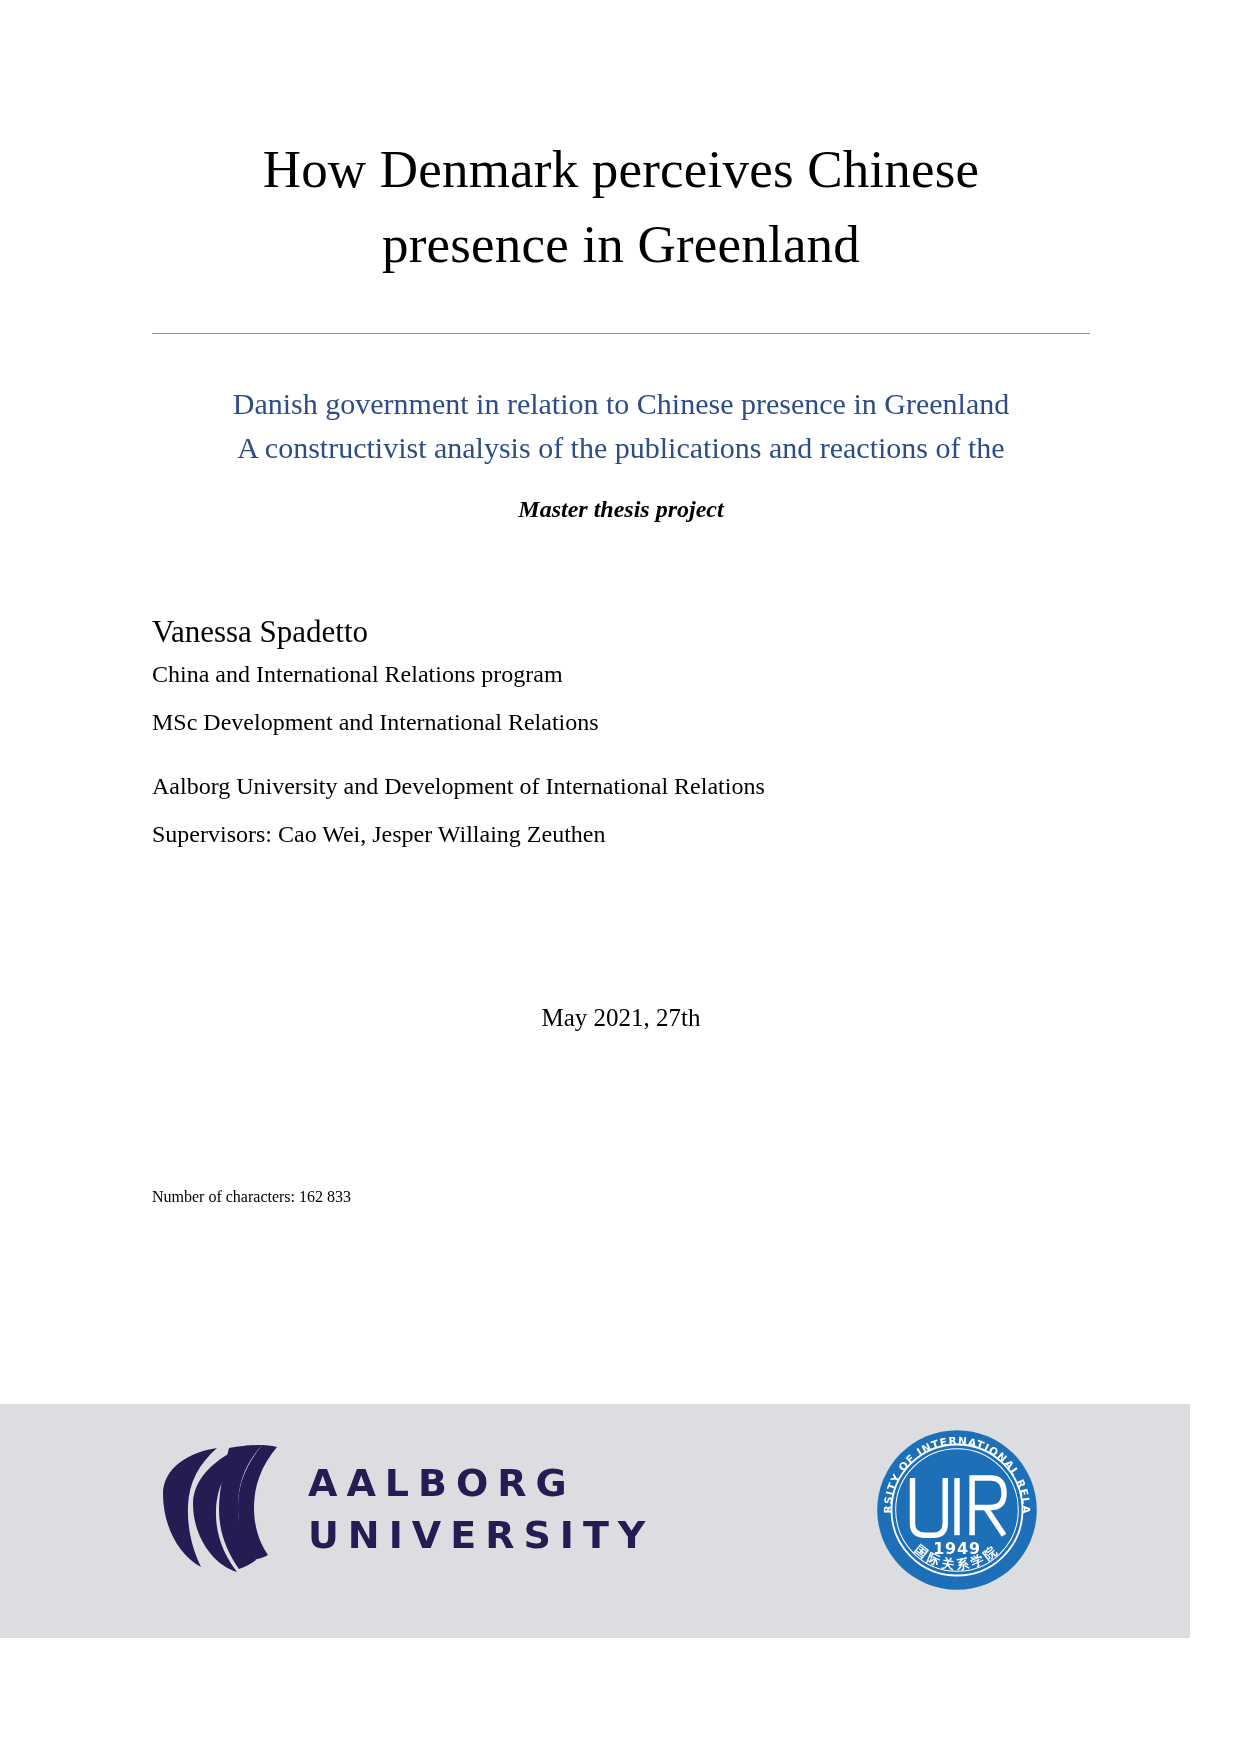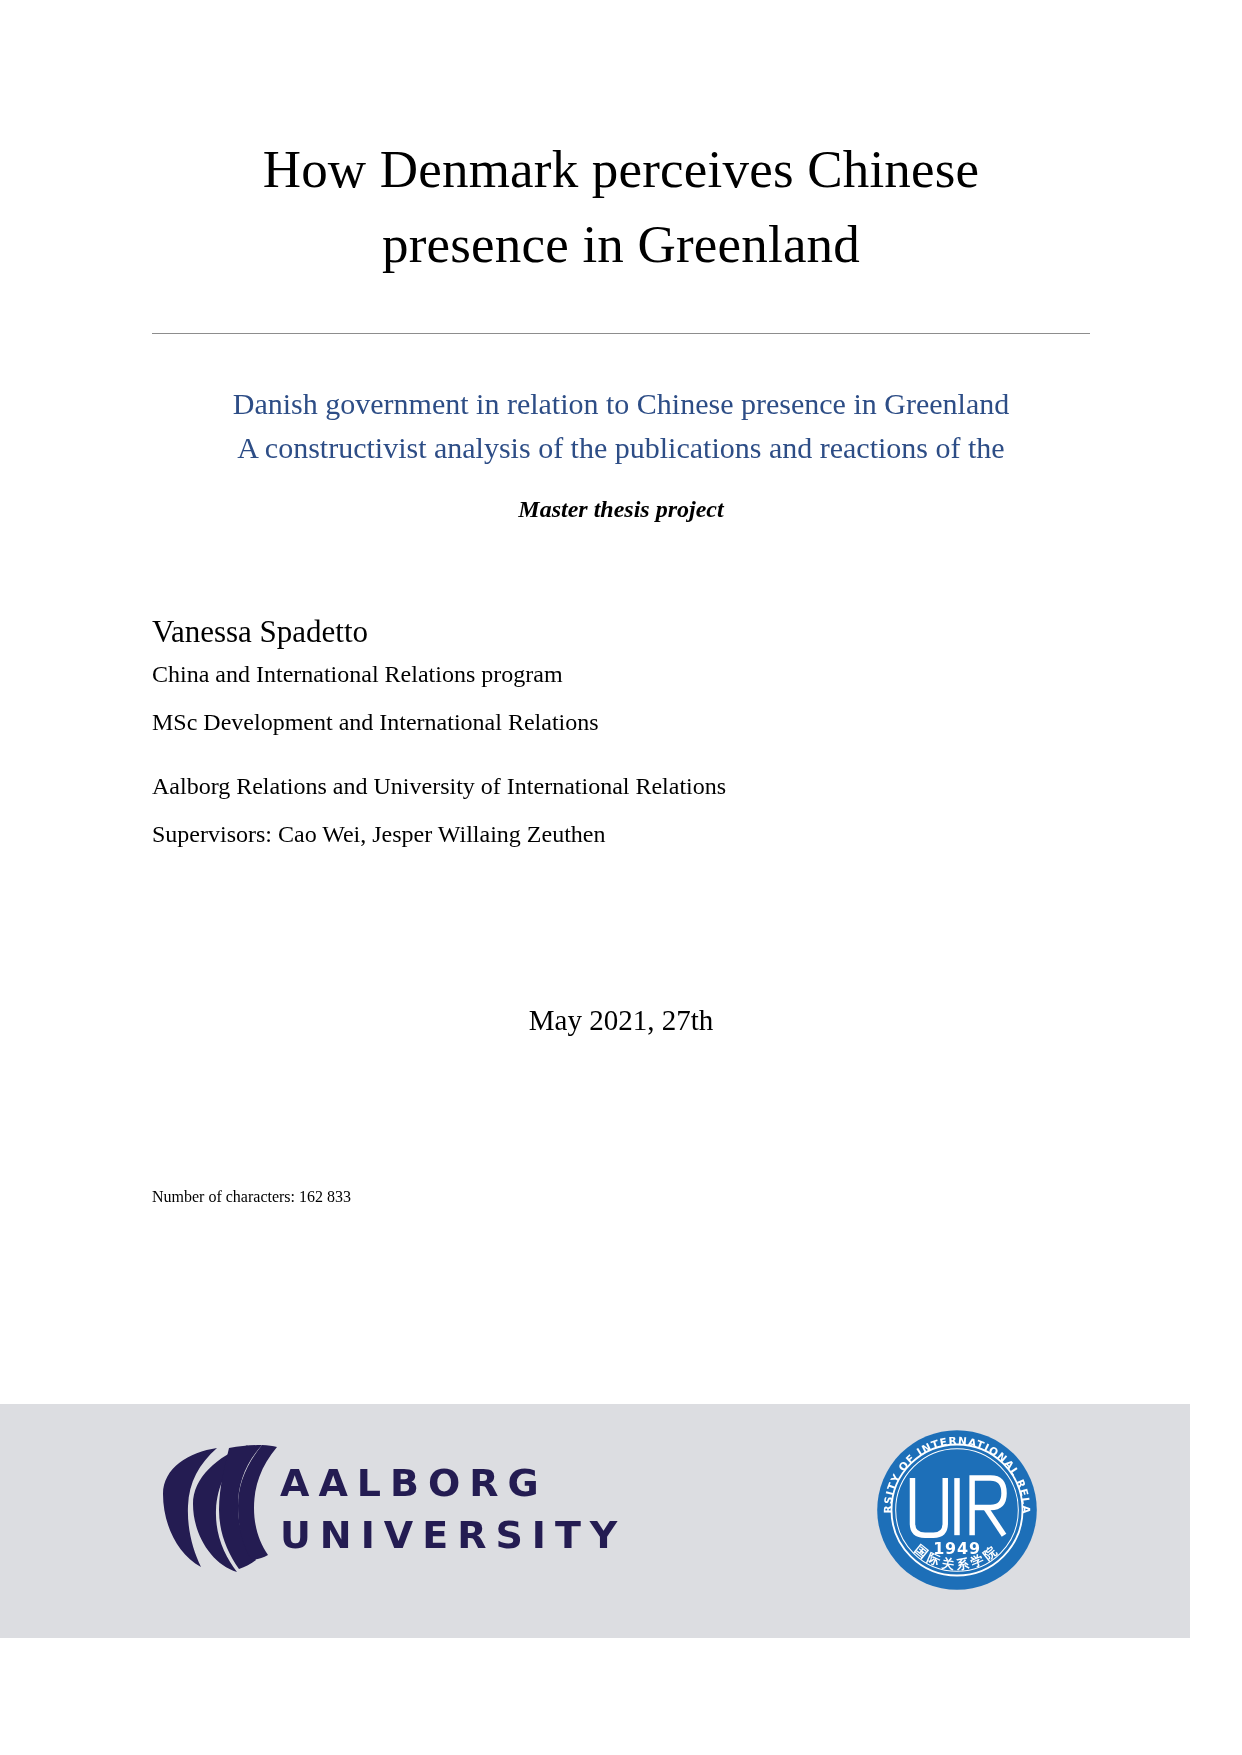--- a/index.html
+++ b/index.html
@@ -94,21 +94,21 @@
     margin-top: 40px;
   }
 
   
   .date-line {
     position: absolute;
     left: 152px;
     top: 1004px;
     width: 938px;
     text-align: center;
-    font-size: 29px;
+    font-size: 25px;
   }
 
   
   .counts-block {
     position: absolute;
     left: 152px;
     top: 1186px;
     width: 700px;
     text-align: left;
   }
@@ -133,20 +133,21 @@
     height: 100%;
   }
 
   
   .aau-logo {
     position: absolute;
     left: 155px;
     top: 38px;
     display: flex;
     align-items: center;
+    gap: 28px;
   }
   .aau-mark {
     width: 125px;
     height: 135px;
     display: block;
   }
   .aau-wordmark {
     display: flex;
     flex-direction: column;
     justify-content: center;
@@ -196,21 +197,21 @@
     <div class="doc-subtitle">Danish government in relation to Chinese presence in Greenland</div>
     <div class="doc-subtitle">A constructivist analysis of the publications and reactions of the</div>
   </div>
 
   <div class="thesis-kind">Master thesis project</div>
 
   <div class="author-block">
     <div class="author-name">Vanessa Spadetto</div>
     <div class="author-line">China and International Relations program</div>
     <div class="author-line">MSc Development and International Relations</div>
-    <div class="author-line gap-before">Aalborg Relations and University of International Relations</div>
+    <div class="author-line gap-before">Aalborg University and Development of International Relations</div>
     <div class="author-line">Supervisors: Cao Wei, Jesper Willaing Zeuthen</div>
   </div>
 
   <div class="date-line">May 2021, 27th</div>
 
   <div class="counts-block">
     <div class="count-line">Number of characters: 162 833</div>
   </div>
 
   <div class="footer-band">

